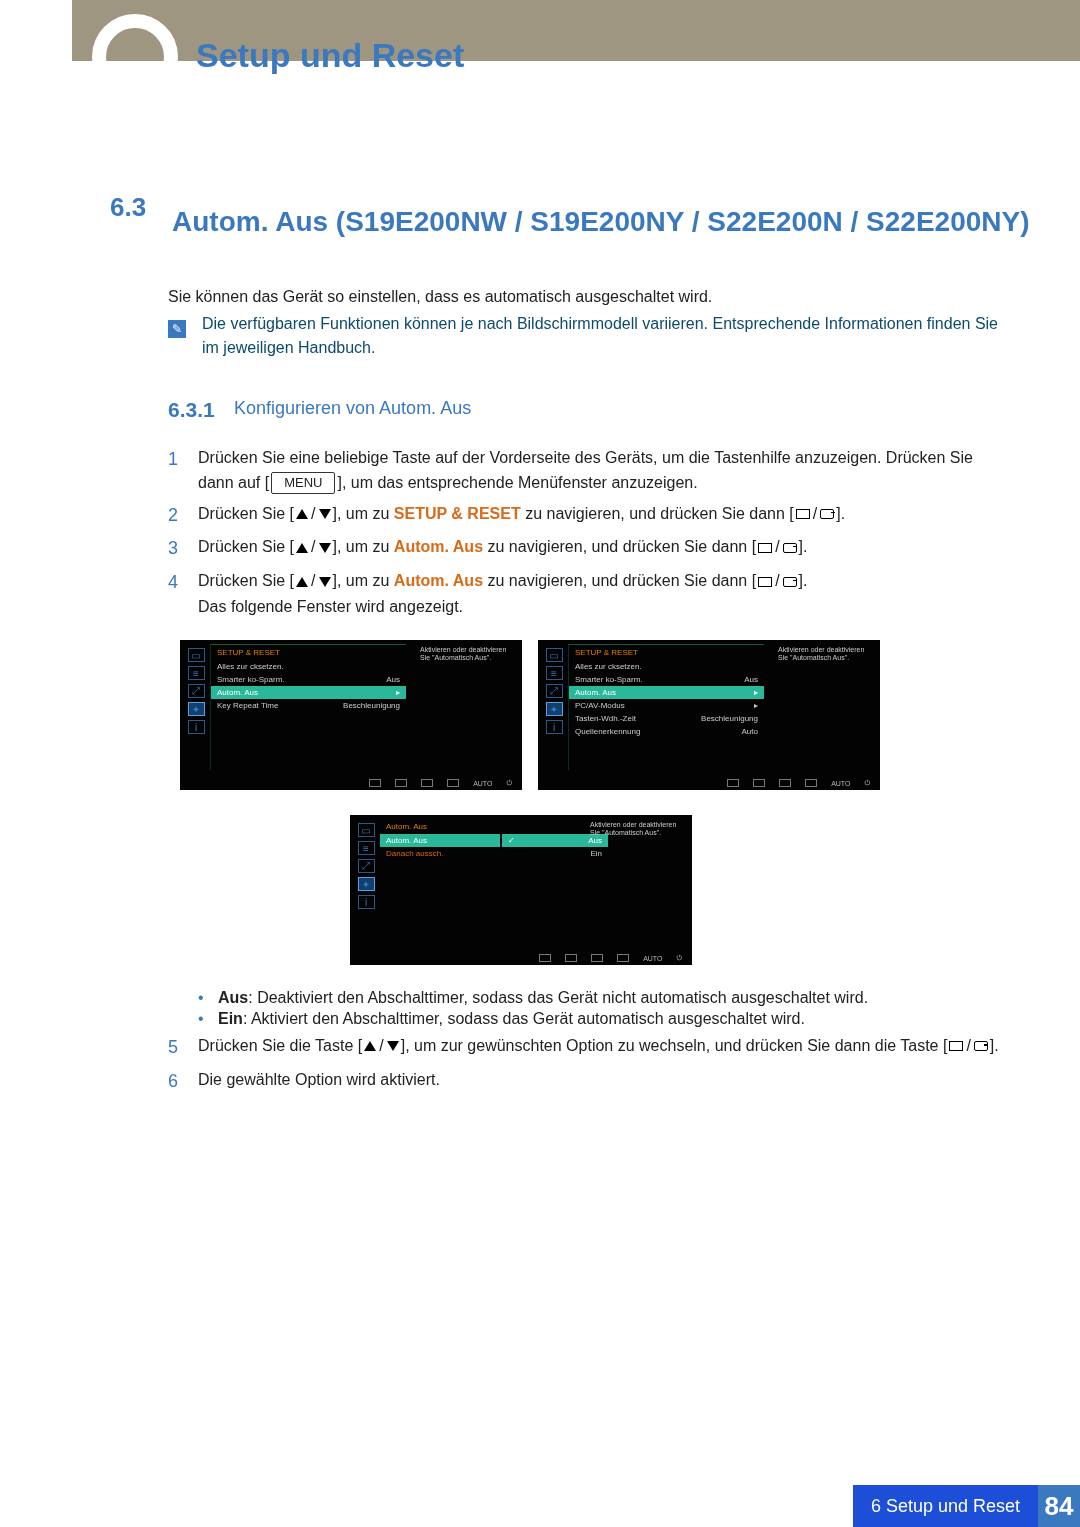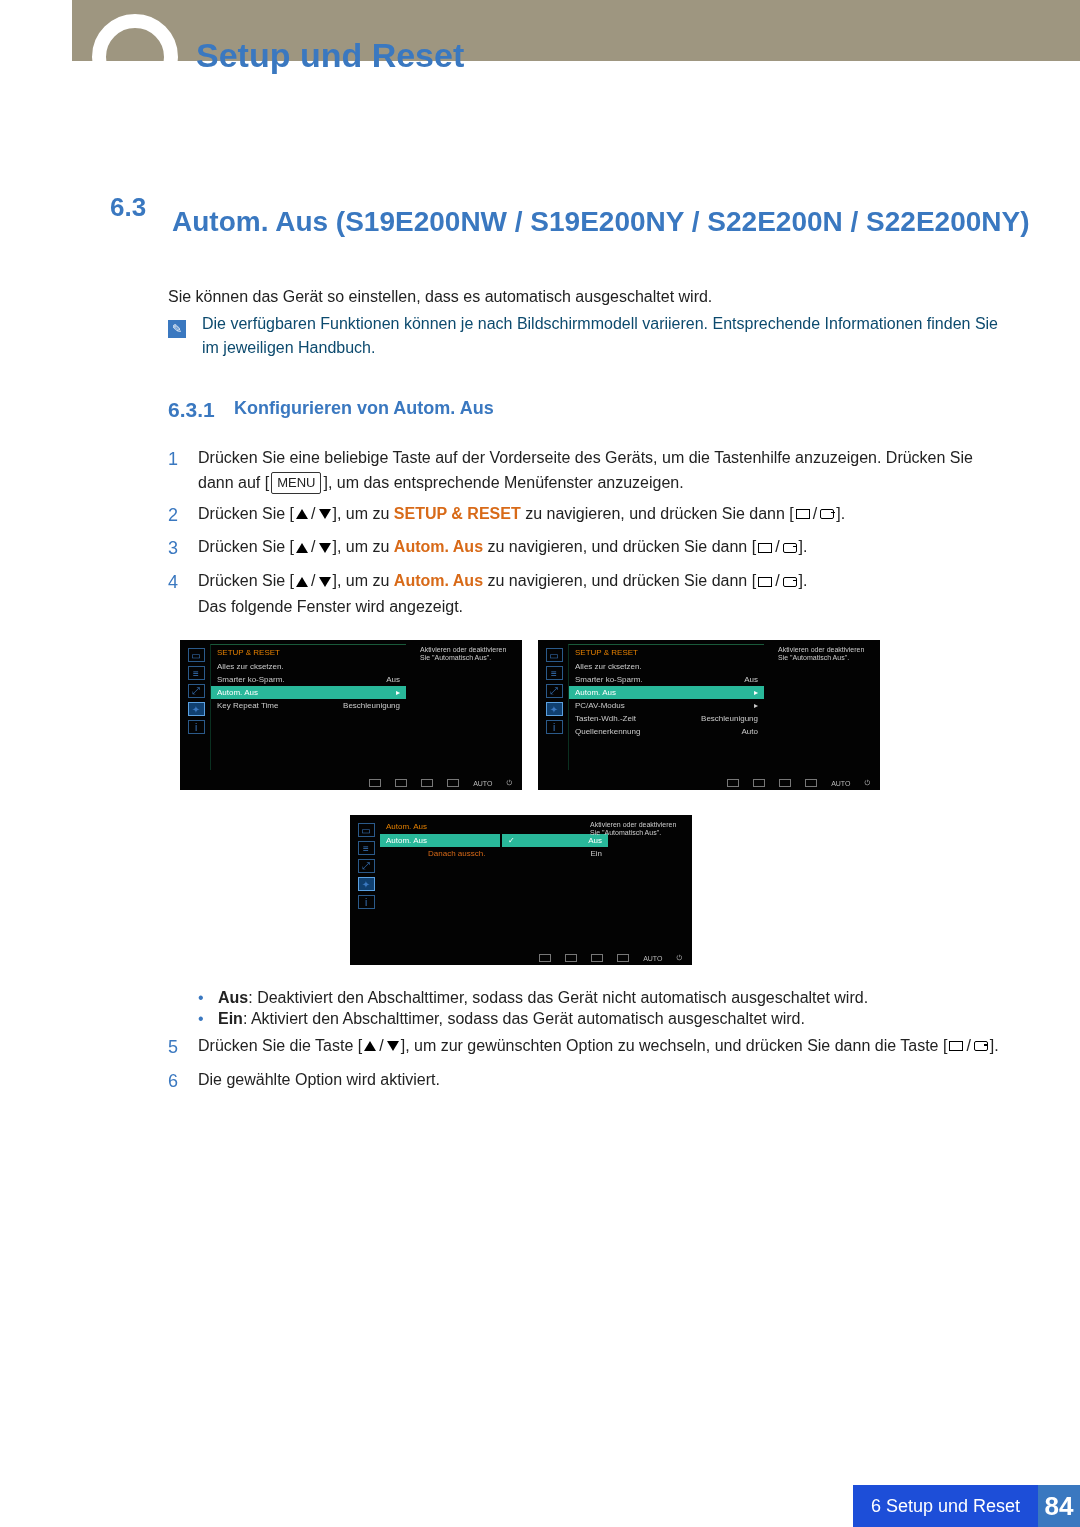--- a/index.html
+++ b/index.html
@@ -7,26 +7,26 @@
   .topbar { position:absolute; top:0; left:72px; right:0; height:61px; background:#9e9680; }
   .hdr-circ { position:absolute; top:14px; left:92px; width:86px; height:86px; border-radius:50%; border:14px solid #fff; }
   .hdr-title { position:absolute; top:36px; left:196px; font-size:34px; font-weight:700; color:#3a78c0; }
   .sec-num { position:absolute; top:192px; left:110px; font-size:26px; font-weight:bold; color:#3a78c0; }
   .sec-title { position:absolute; top:204px; left:172px; font-size:28px; font-weight:bold; color:#3a78c0; line-height:1.3; }
   .intro { position:absolute; top:288px; left:168px; font-size:16px; color:#222; }
   .note-ico { position:absolute; top:320px; left:168px; width:18px; height:18px; background:#3a78c0; }
   .note-ico::after{content:"✎";color:#fff;font-size:12px;display:block;text-align:center;line-height:18px;}
   .note { position:absolute; top:312px; left:202px; right:72px; font-size:16px; color:#0c4a6e; line-height:1.5; }
   .sub-num { position:absolute; top:398px; left:168px; font-size:21px; color:#3a78c0; font-weight:bold;}
-  .sub-title { position:absolute; top:398px; left:234px; font-size:18px; font-weight:bold; color:#3a78c0; }
+  .sub-title { position:absolute; top:398px; left:234px; font-size:18px; font-weight:normal; color:#3a78c0; }
   .steps { position:absolute; top:440px; left:168px; right:72px; }
   .step { display:flex; margin:6px 0; font-size:16px; line-height:1.55; }
   .step > .sn { width:30px; font-size:18px; color:#3a78c0; font-weight:normal;}
   .step > .st { flex:1; }
-  .key { display:inline-block; border:1px solid #333; padding:0 5px; font-size:13px; border-radius:2px; vertical-align:1px; margin:0 2px;}
+  .key { display:inline-block; border:1px solid #333; padding:0 12px; font-size:13px; border-radius:2px; vertical-align:1px; margin:0 2px;}
   .arrset { display:inline-flex; align-items:center; gap:3px; margin:0 2px;}
   .tri-up { display:inline-block; width:0;height:0;border-left:6px solid transparent;border-right:6px solid transparent;border-bottom:10px solid #000;}
   .tri-dn { display:inline-block; width:0;height:0;border-left:6px solid transparent;border-right:6px solid transparent;border-top:10px solid #000;}
   .rectbtn { display:inline-block; width:14px; height:10px; border:1.5px solid #000; vertical-align:0;}
   .enterbtn { display:inline-block; width:14px; height:10px; border:1.5px solid #000; border-radius:2px; position:relative; vertical-align:0;}
   .enterbtn::after{content:"";position:absolute;right:-1.5px;top:2px;width:4px;height:1.5px;background:#000;}
   .accent-orange { color:#d86a18; font-weight:bold;}
   .osds { position:absolute; top:640px; left:180px; width:700px; display:flex; gap:16px; }
   .osd { width:342px; height:150px; background:#030303; position:relative; font-size:9px; color:#bbb;}
   .osd-side { position:absolute; top:8px; left:4px; width:24px; display:flex; flex-direction:column; gap:4px; align-items:center;}
@@ -186,21 +186,21 @@
     <div>≡</div>
     <div>⤢</div>
     <div class="act">✦</div>
     <div>i</div>
   </div>
   <div class="osd-panel2">
     <div class="osd-hd">Autom. Aus</div>
     <div class="osd-row on">
           <span>Autom. Aus</span>
         </div>
-    <div class="osd-row" style="color:#d86a18;margin-left:42px;">
+    <div class="osd-row" style="color:#d86a18;">
           <span>Danach aussch.</span>
         </div>
   </div>
   <div class="osd-opt">
     <div style="height:15px"></div>
     <div class="osd-row on">
           <span>✓</span>
           <span>Aus</span>
         </div>
     <div class="osd-row">

